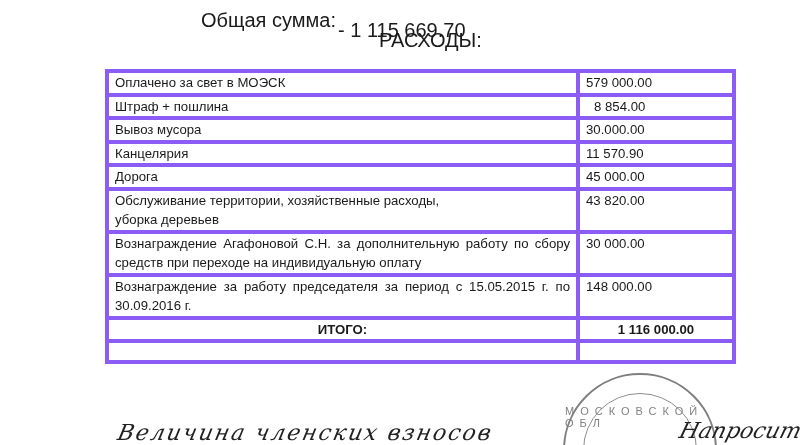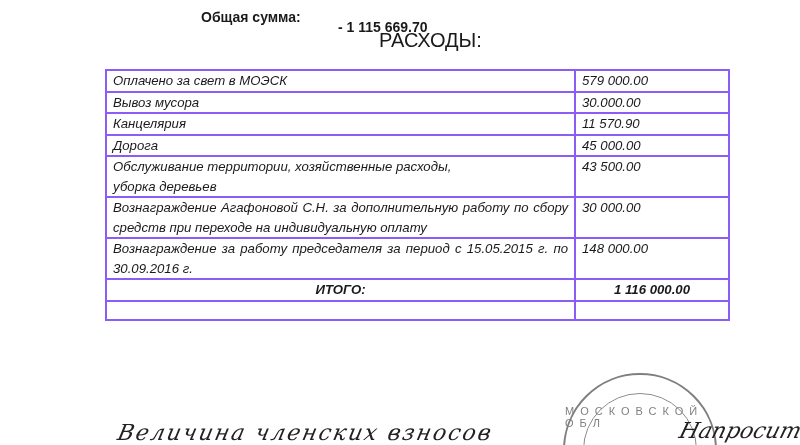--- a/index.html
+++ b/index.html
@@ -1,32 +1,32 @@
 <!DOCTYPE html>
 <html><head>
   <meta charset="utf-8">
   <style>
     html, body { margin: 0; padding: 0; }
     body {
       width: 800px; height: 445px; overflow: hidden; position: relative;
       background: #ffffff; color: #1a1a1a;
       font-family: "Liberation Sans", "DejaVu Sans", sans-serif;
     }
-    .total-line { position: absolute; top: 6px; left: 0; width: 800px; height: 22px; font-weight: bold; font-size: 14px; }
+    .total-line { position: absolute; top: 6px; left: 0; width: 800px; height: 22px; font-weight: normal; font-size: 20px; }
     .total-label { position: absolute; left: 201px; top: 3px; }
     .total-value { position: absolute; left: 338px; top: 3px; margin-top: 10px; }
     .section-title { position: absolute; top: 29px; left: 379px; font-weight: normal; font-size: 20px; }
 
     table.expenses {
       position: absolute; left: 105px; top: 69px; width: 620px;
       border-collapse: collapse; font-size: 13.2px; table-layout: fixed;
     }
     table.expenses td {
-      border: 2px solid #8b5cf6; padding: 0 6px; vertical-align: top;
-      line-height: 19.5px; height: 19px; font-style: italic;
+      border: 4px solid #8b5cf6; padding: 0 6px; vertical-align: top;
+      line-height: 19.5px; height: 19px;
     }
     td.desc { width: 455px; }
     td.amount { width: 140px; padding-left: 8px; }
     td.justify { text-align: justify; text-align-last: left; }
     tr.total-row td { font-weight: bold; text-align: center; }
     tr.total-row td.desc { text-align: center; }
     tr.empty-row td { height: 17px; }
 
     .handwriting {
       position: absolute; top: 420px; left: 118px; font-family: "DejaVu Serif", serif;
@@ -61,37 +61,41 @@
 
 <div class="section-title">РАСХОДЫ:</div>
 
 <table class="expenses">
   <tbody>
       <tr>
     <td class="desc">Оплачено за свет в МОЭСК</td>
     <td class="amount">579 000.00</td>
   </tr>
   <tr>
+    <td class="desc">Штраф + пошлина</td>
+    <td class="amount" style="padding-left:14px">8 854.00</td>
+  </tr>
+  <tr>
     <td class="desc">Вывоз мусора</td>
     <td class="amount">30.000.00</td>
   </tr>
   <tr>
     <td class="desc">Канцелярия</td>
     <td class="amount">11 570.90</td>
   </tr>
   <tr>
     <td class="desc">Дорога</td>
     <td class="amount">45 000.00</td>
   </tr>
   <tr>
     <td class="desc">
       <div>Обслуживание территории, хозяйственные расходы,</div>
       <div>уборка деревьев</div>
     </td>
-    <td class="amount">43 500.00</td>
+    <td class="amount">43 820.00</td>
   </tr>
   <tr>
     <td class="desc justify">Вознаграждение Агафоновой С.Н. за дополнительную работу по сбору средств при переходе на индивидуальную оплату</td>
     <td class="amount">30 000.00</td>
   </tr>
   <tr>
     <td class="desc justify">Вознаграждение за работу председателя за период с 15.05.2015 г. по 30.09.2016 г.</td>
     <td class="amount">148 000.00</td>
   </tr>
   <tr class="total-row">

